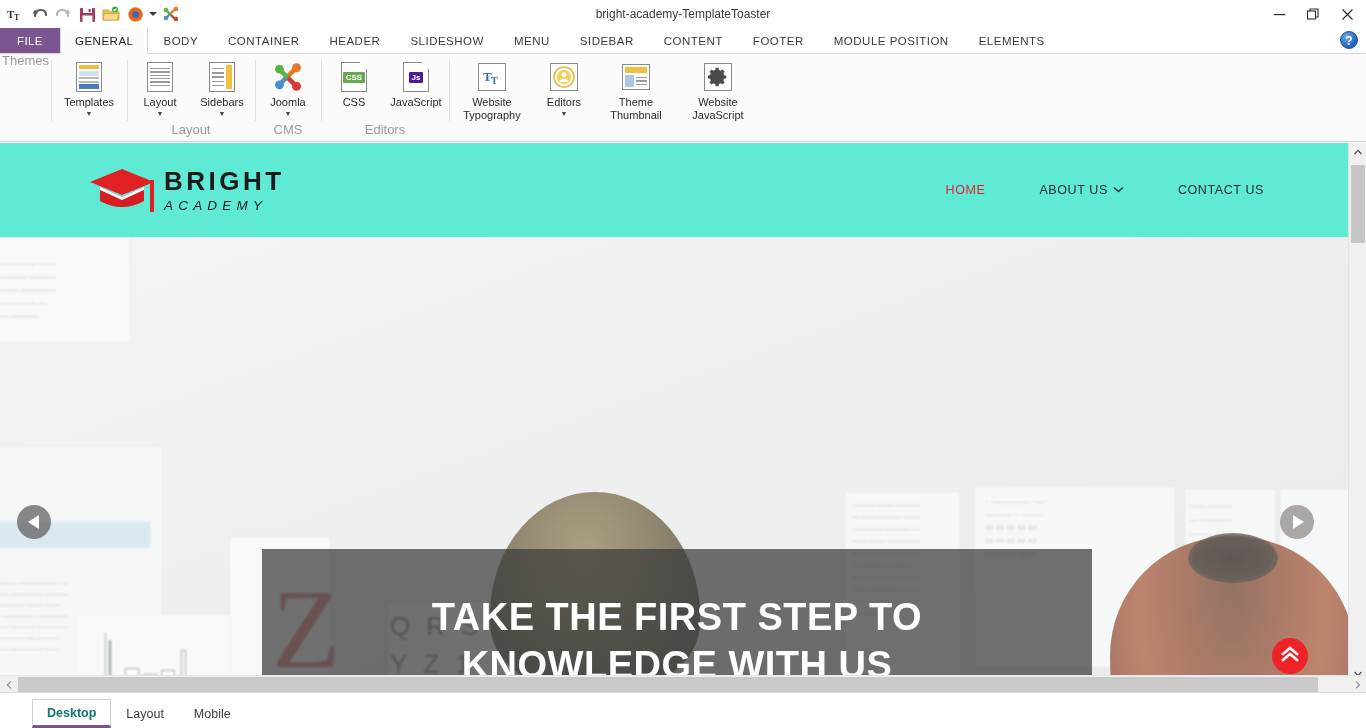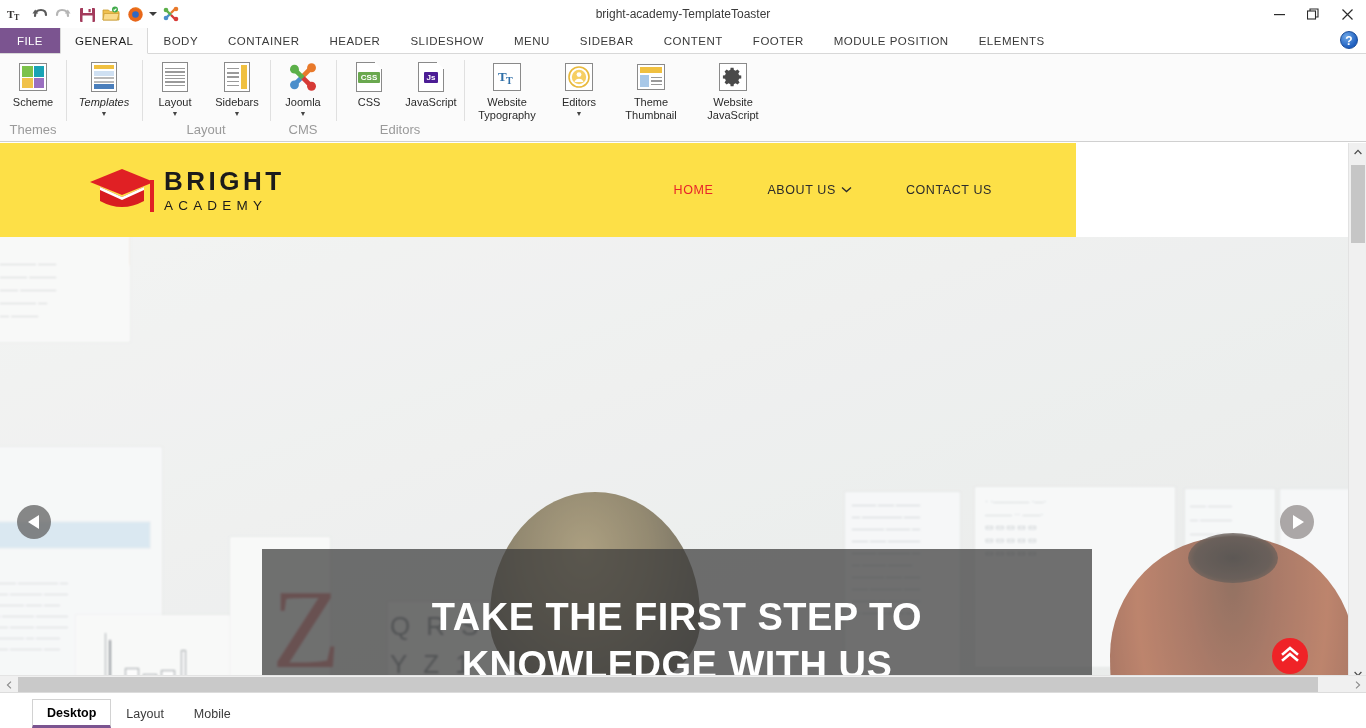--- a/index.html
+++ b/index.html
@@ -76,21 +76,21 @@
   }
   .ritem {
     width: 62px; display: flex; flex-direction: column; align-items: center;
     padding: 2px 1px 0; cursor: default; border-radius: 2px;
   }
   .ritem .icn { height: 34px; display: flex; align-items: center; justify-content: center; }
   .ritem .lbl {
     font-size: 11px; color: #2b2b2b; text-align: center; line-height: 12.5px; margin-top: 2px;
   }
   .ritem .caret { font-size: 7px; color: #444; line-height: 8px; margin-top: 1px; }
-  .wide { width: 72px; font-style: italic; }
+  .wide { width: 72px; }
   .w80 { width: 82px; }
 
   
   .ico-scheme { width: 28px; height: 28px; border: 1px solid #8a8a8a; display: grid;
     grid-template-columns: 1fr 1fr; grid-template-rows: 1fr 1fr; gap: 1px; padding: 2px; background:#fff;}
   .ico-scheme i { display: block; }
   .ico-doc { width: 26px; height: 30px; border: 1px solid #8a8a8a; background: #fff; padding: 2px;
     display: flex; flex-direction: column; gap: 1.5px; }
   .ico-doc .bar { height: 4px; background: #f0c040; }
   .ico-doc .blk { flex: 1; background: #cfe0f2; }
@@ -121,29 +121,29 @@
 
   
   .preview {
     position: absolute; left: 0; top: 143px; width: 1366px; height: 540px;
     background: #fff; overflow: hidden;
   }
   .site { position: absolute; left: 0; top: 0; width: 1348px; height: 540px; overflow: hidden; background:#fff; }
 
   
   .site-header {
-    position: relative; width: 1076px; height: 94px; background: #fde047;
+    position: relative; width: 1348px; height: 94px; background: #5eead4;
     display: flex; align-items: center; justify-content: space-between; padding: 0 84px;
   }
   .logo-wrap { display: flex; align-items: center; gap: 4px; }
   .cap { position: relative; width: 76px; height: 46px; }
   .cap svg { display:block; }
   .logo-text { display: flex; flex-direction: column; line-height: 1; }
   .logo-bright { font-size: 26px; font-weight: bold; letter-spacing: 3.5px; color: #1b1b1b; }
-  .logo-academy { font-size: 13.5px; letter-spacing: 5.2px; color: #1b1b1b; margin-top: 5px; }
+  .logo-academy { font-size: 13.5px; letter-spacing: 5.2px; color: #1b1b1b; margin-top: 5px; font-style: italic; }
   .site-nav { display: flex; align-items: center; gap: 30px; }
   .nav-item {
     font-size: 12.5px; letter-spacing: .6px; color: #2c2c2c; cursor: default;
     display: flex; align-items: center; gap: 5px; font-weight: 500; margin-left: 24px;
   }
   .nav-item.active { color: #e8242a; }
   .chev { font-size: 9px; }
 
   
   .hero { position: relative; width: 1348px; height: 446px; overflow: hidden; background:#eef0f1; }
@@ -242,21 +242,21 @@
   .devicebar {
     position: absolute; left: 0; bottom: 0; width: 1366px; height: 36px;
     background: #ffffff; border-top: 1px solid #dcdcdc; display: flex; align-items: flex-end;
     padding-left: 32px;
   }
   .dev-tab {
     font-size: 12.5px; color: #3a3a3a; padding: 6px 14px 7px; cursor: default;
     border: 1px solid transparent; border-bottom: none; background: transparent;
   }
   .dev-tab.active {
-    color: #000000; font-weight: bold; background: #ffffff;
+    color: #0f766e; font-weight: bold; background: #ffffff;
     border-color: #d2d2d2; border-bottom: 3px solid #7b5490; padding-bottom: 5px;
   }
 </style>
 </head>
 <body>
 
 <div class="app">
 
   <div class="titlebar">
     <div class="win-title">bright-academy-TemplateToaster</div>
@@ -354,33 +354,20 @@
     <div class="tab">CONTENT</div>
     <div class="tab">FOOTER</div>
     <div class="tab">MODULE POSITION</div>
     <div class="tab">ELEMENTS</div>
     <div class="help-btn">?</div>
   </div>
 
   <div class="ribbon">
 
     <div class="rgroup">
-      <div class="rgroup-items">
-        <div class="ritem">
-          <div class="icn">
-            <div class="ico-scheme">
-              <i style="background:#7cc24a"></i>
-                <i style="background:#19a3b5"></i>
-              <i style="background:#f0c24a"></i>
-                <i style="background:#9a6fc0"></i>
-            </div>
-          </div>
-          <div class="lbl">Scheme</div>
-        </div>
-      </div>
       <div class="rgroup-label">Themes</div>
     </div>
 
     <div class="rgroup">
       <div class="rgroup-items">
         <div class="ritem wide">
           <div class="icn">
             <div class="ico-doc">
               <div class="bar"></div>
                 <div class="blk"></div>

